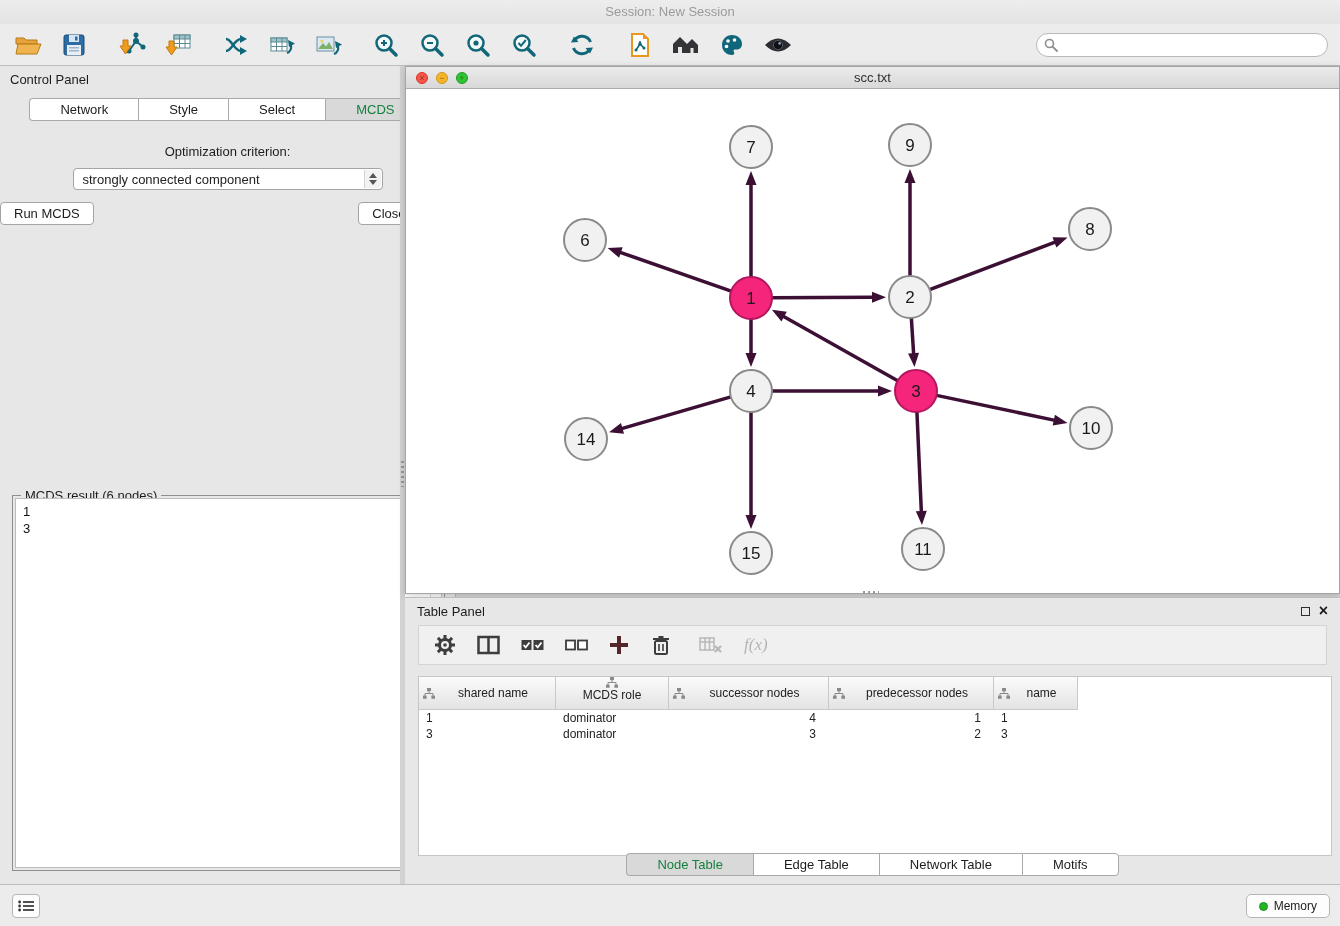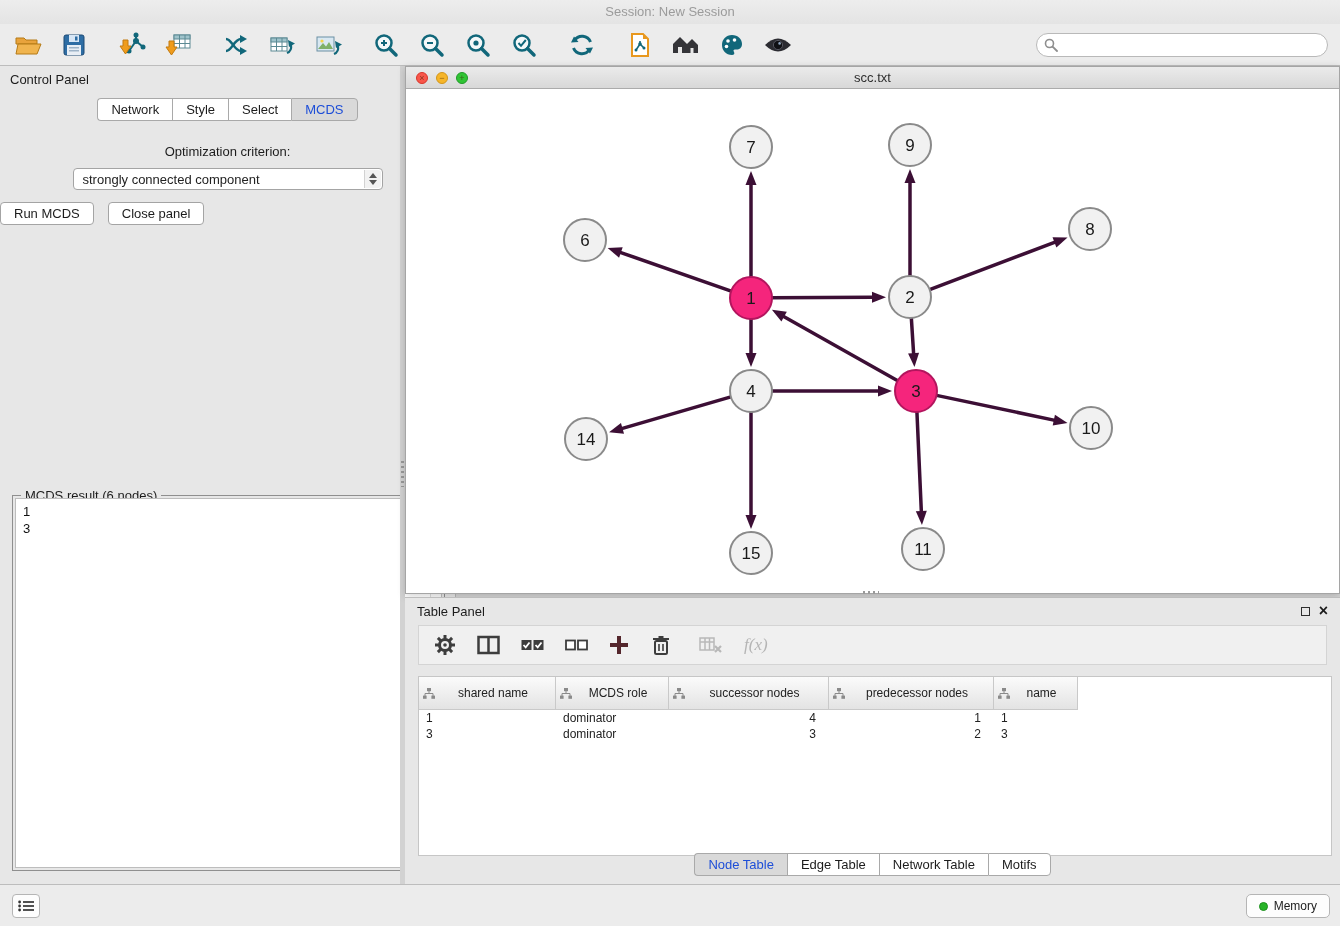--- a/index.html
+++ b/index.html
@@ -24,35 +24,35 @@
   .search-glyph { position:absolute; left:8px; top:5px; }
 
   
   .control-panel { position:absolute; top:66px; left:0; width:456px; bottom:42px;
     background:#e7e7e7; border-right:1px solid #b5b5b5; }
   .panel-header { height:26px; display:flex; align-items:center; padding:0 10px; font-size:13px; color:#1c1c1c; }
   .panel-controls { margin-left:auto; display:flex; gap:9px; align-items:center; }
   .float-box { width:9px; height:9px; border:1.5px solid #2e2e2e; display:inline-block; }
   .close-x { font-size:16px; font-weight:bold; color:#1c1c1c; line-height:12px; }
   .cp-tabs { display:flex; justify-content:center; margin-top:6px; }
-  .seg-btn { font-size:13px; padding:3px 13px; background:#fff; border:1px solid #a9a9a9;
+  .seg-btn { font-size:13px; padding:3px 30px; background:#fff; border:1px solid #a9a9a9;
     border-right:none; color:#1c1c1c; }
   .seg-btn:first-child { border-radius:4px 0 0 4px; }
   .seg-btn:last-child  { border-radius:0 4px 4px 0; border-right:1px solid #a9a9a9; }
-  .seg-btn.selected { background:#d9d9d9; color:#1d4ed8; }
+  .seg-btn.selected { background:#d9d9d9; color:#15803d; }
   .opt-label { text-align:center; font-size:13px; margin-top:23px; color:#1c1c1c; }
   .dropdown { width:310px; height:22px; margin:9px auto 0; background:#fff;
     border:1px solid #a4a4a4; border-radius:4px; display:flex; align-items:center;
     font-size:13px; padding-left:9px; position:relative; }
   .dd-arrows { position:absolute; right:1px; top:1px; bottom:1px; width:17px;
     display:flex; flex-direction:column; align-items:center; justify-content:center;
     gap:2px; background:#f2f2f2; border-left:1px solid #d2d2d2; border-radius:0 3px 3px 0; }
   .tri-up { width:0; height:0; border-left:4px solid transparent; border-right:4px solid transparent; border-bottom:5px solid #555; }
   .tri-down { width:0; height:0; border-left:4px solid transparent; border-right:4px solid transparent; border-top:5px solid #555; }
-  .cp-buttons { display:flex; justify-content:flex-start; gap:14px; margin-top:12px; }
+  .cp-buttons { display:flex; justify-content:space-between; gap:14px; margin-top:12px; }
   .cp-btn { font-size:13px; padding:3px 13px; background:#fff; border:1px solid #a4a4a4; border-radius:4px; color:#1c1c1c; }
   .result-box { position:absolute; left:12px; right:10px; top:429px; bottom:13px; border:1px solid #8f8f8f; }
   .result-legend { position:absolute; top:-8px; left:8px; background:#e7e7e7; padding:0 4px; font-size:13px; color:#1c1c1c; }
   .result-inner { position:absolute; inset:2px; background:#fff; border:1px solid #bdbdbd;
     padding:4px 7px; font-size:13px; line-height:17px; color:#111; }
   .result-scroll { position:absolute; top:0; bottom:0; right:0; width:11px;
     border-left:1px solid #dcdcdc; background:#fafafa; }
 
   
   .v-divider { position:absolute; left:400px; top:66px; bottom:42px; width:5px; background:#d2d2d2; }
@@ -496,21 +496,21 @@
     <div class="tp-head-row">
         <div class="th-cell" style="width: 137px;">
           <svg width="12" height="11" viewBox="0 0 12 11" style="flex:none">
             <path d="M6 3 v2.5 M2 8 V5.5 h8 V8" stroke="#8a8a8a" fill="none"></path>
             <rect x="4" y="0" width="4" height="3.2" fill="#8a8a8a"></rect>
             <rect x="0" y="7.6" width="3.6" height="3.2" fill="#8a8a8a"></rect>
             <rect x="8.4" y="7.6" width="3.6" height="3.2" fill="#8a8a8a"></rect>
           </svg>
           <span class="th-label">shared name</span>
         </div>
-        <div class="th-cell" style="width: 113px;">
+        <div class="th-cell" style="width: 113px; flex-direction: column;">
           <svg width="12" height="11" viewBox="0 0 12 11" style="flex:none">
             <path d="M6 3 v2.5 M2 8 V5.5 h8 V8" stroke="#8a8a8a" fill="none"></path>
             <rect x="4" y="0" width="4" height="3.2" fill="#8a8a8a"></rect>
             <rect x="0" y="7.6" width="3.6" height="3.2" fill="#8a8a8a"></rect>
             <rect x="8.4" y="7.6" width="3.6" height="3.2" fill="#8a8a8a"></rect>
           </svg>
           <span class="th-label">MCDS role</span>
         </div>
         <div class="th-cell" style="width: 160px;">
           <svg width="12" height="11" viewBox="0 0 12 11" style="flex:none">

